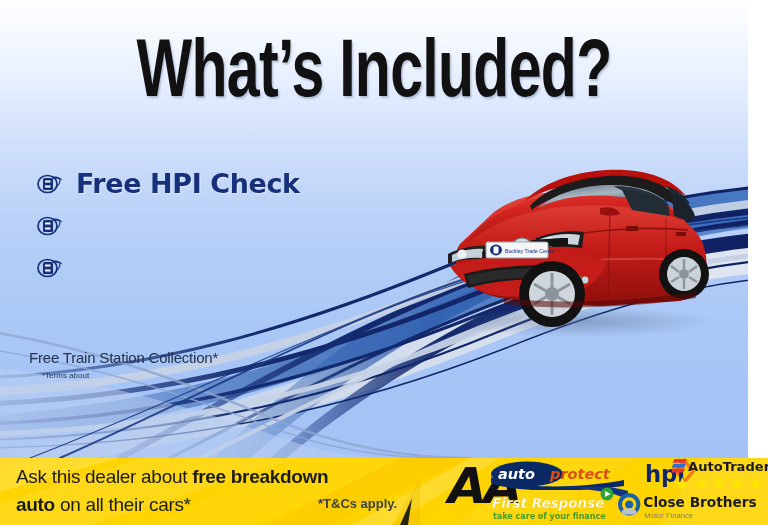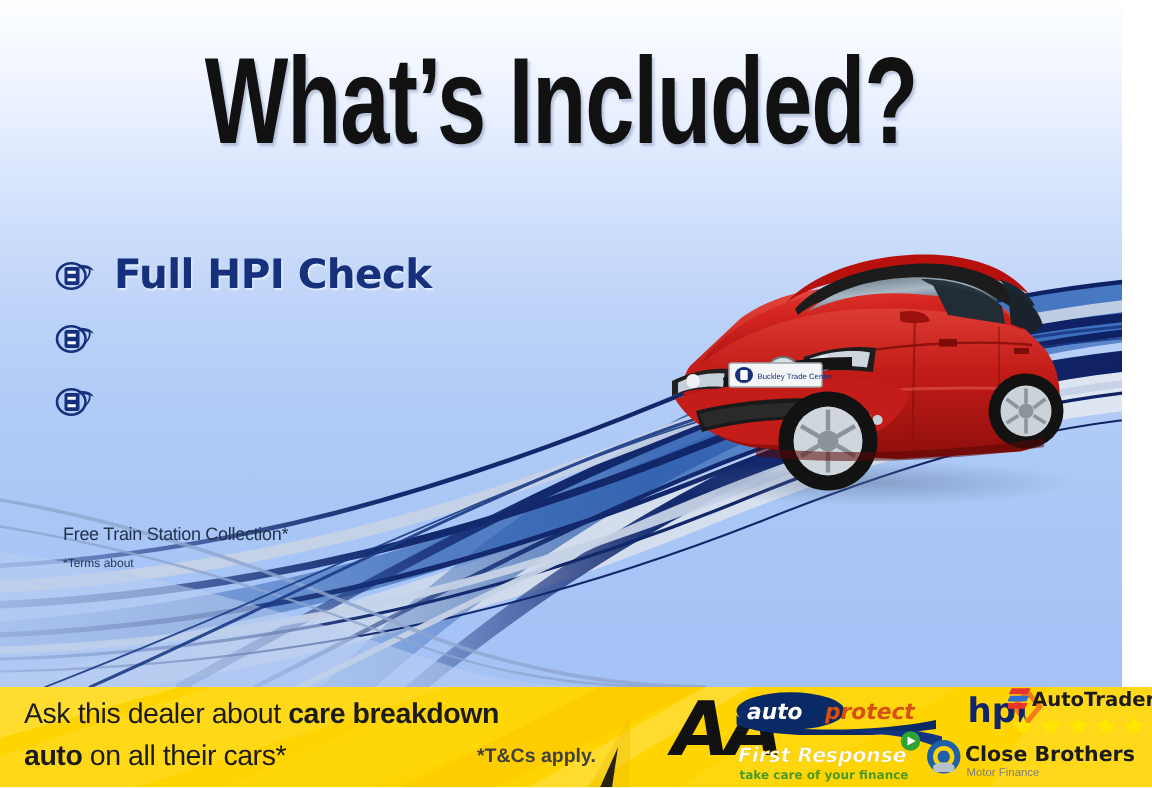--- a/index.html
+++ b/index.html
@@ -35,23 +35,23 @@
   .blogo{width:30px;height:24px;margin-right:12px;flex:0 0 auto;}
   .flabel{
     font-family:"DejaVu Sans",sans-serif;
     font-size:27px;font-weight:700;color:#16307c;
     letter-spacing:-.4px;white-space:nowrap;
     text-shadow:1px 1px 1px rgba(255,255,255,.55);
   }
 
   
   #collect{
-    position:absolute;left:42px;top:349px;
-    font-family:"Liberation Sans",sans-serif;
-    font-size:12px;color:#24324c;letter-spacing:-.2px;white-space:nowrap;
+    position:absolute;left:29px;top:349px;
+    font-family:"Liberation Sans",sans-serif;
+    font-size:15px;color:#24324c;letter-spacing:-.2px;white-space:nowrap;
   }
   #terms{
     position:absolute;left:42px;top:371px;
     font-family:"Liberation Sans",sans-serif;
     font-size:8px;color:#2b3850;letter-spacing:0px;white-space:nowrap;
   }
 
   
   #car{position:absolute;left:404px;top:146px;width:344px;height:196px;}
 
@@ -157,21 +157,21 @@
 
       <div class="frow">
         <svg class="blogo" viewBox="0 0 60 46">
           <ellipse cx="27" cy="23" rx="19" ry="17" fill="none" stroke="#16307c" stroke-width="3.4"></ellipse>
           <rect x="18" y="11" width="20" height="24" rx="3" fill="#16307c"></rect>
           <rect x="22" y="16" width="11" height="4" fill="#ffffff"></rect>
           <rect x="22" y="26" width="11" height="4" fill="#ffffff"></rect>
           <path d="M 36 8 C 48 7 55 11 57 16 C 52 13 44 12 38 13 Z" fill="#16307c"></path>
           <path d="M 52 13 C 55 19 50 28 40 33 C 48 26 52 19 50 14 Z" fill="#16307c"></path>
         </svg>
-        <span class="flabel">Full HPI Check</span>
+        <span class="flabel">Free HPI Check</span>
       </div>
 
       <div class="frow">
         <svg class="blogo" viewBox="0 0 60 46">
           <ellipse cx="27" cy="23" rx="19" ry="17" fill="none" stroke="#16307c" stroke-width="3.4"></ellipse>
           <rect x="18" y="11" width="20" height="24" rx="3" fill="#16307c"></rect>
           <rect x="22" y="16" width="11" height="4" fill="#ffffff"></rect>
           <rect x="22" y="26" width="11" height="4" fill="#ffffff"></rect>
           <path d="M 36 8 C 48 7 55 11 57 16 C 52 13 44 12 38 13 Z" fill="#16307c"></path>
           <path d="M 52 13 C 55 19 50 28 40 33 C 48 26 52 19 50 14 Z" fill="#16307c"></path>
@@ -322,21 +322,21 @@
       <path d="M 400 0 L 470 0 L 330 67 L 268 67 Z" fill="#fbc700" opacity=".55"></path>
       <path d="M 470 0 L 500 0 L 390 67 L 352 67 Z" fill="#ffe25a" opacity=".5"></path>
       <path d="M 560 0 L 640 0 L 520 67 L 452 67 Z" fill="#ffdb22" opacity=".4"></path>
       <path d="M 700 0 L 768 0 L 768 67 L 660 67 Z" fill="#ffe04a" opacity=".35"></path>
 
       <path d="M 392 67 L 420 20 L 420 67 Z" fill="#e8b900" opacity=".35"></path>
       <path d="M 400 67 L 412 40 L 408 67 Z" fill="#111111" opacity=".9"></path>
     </svg>
 
     <div id="aatext">
-      <span>Ask this dealer about </span><b>care breakdown</b><br>
+      <span>Ask this dealer about </span><b>free breakdown</b><br>
       <b>auto</b><span> on all their cars*</span>
     </div>
 
     <div id="tcs">*T&amp;Cs apply.</div>
   </div>
 
   <div id="aalogo">AA</div>
 
   <svg class="logo-abs" id="autoprotect" viewBox="0 0 270 60">
     <ellipse cx="74" cy="28" rx="72" ry="25" fill="#0a2a66"></ellipse>

